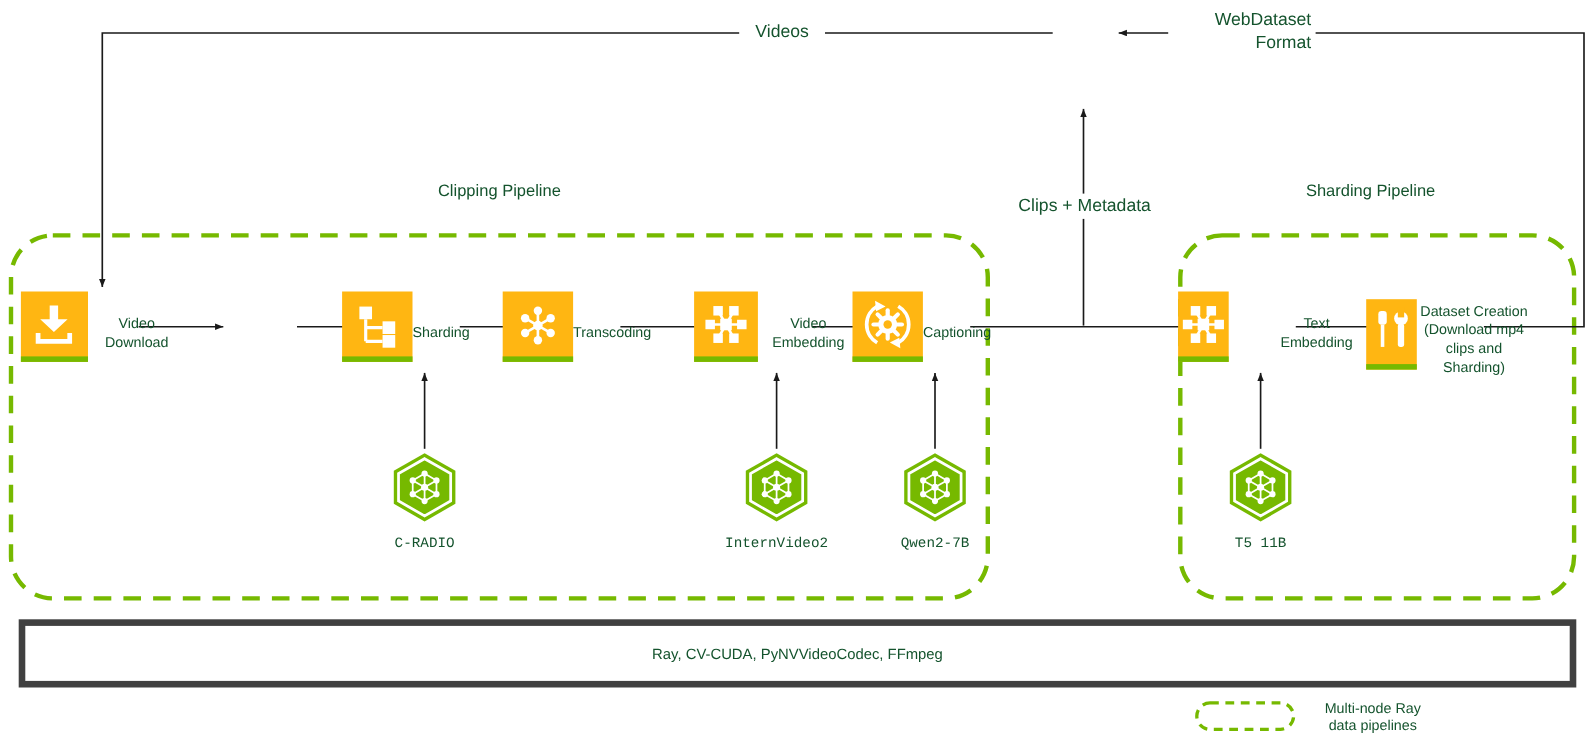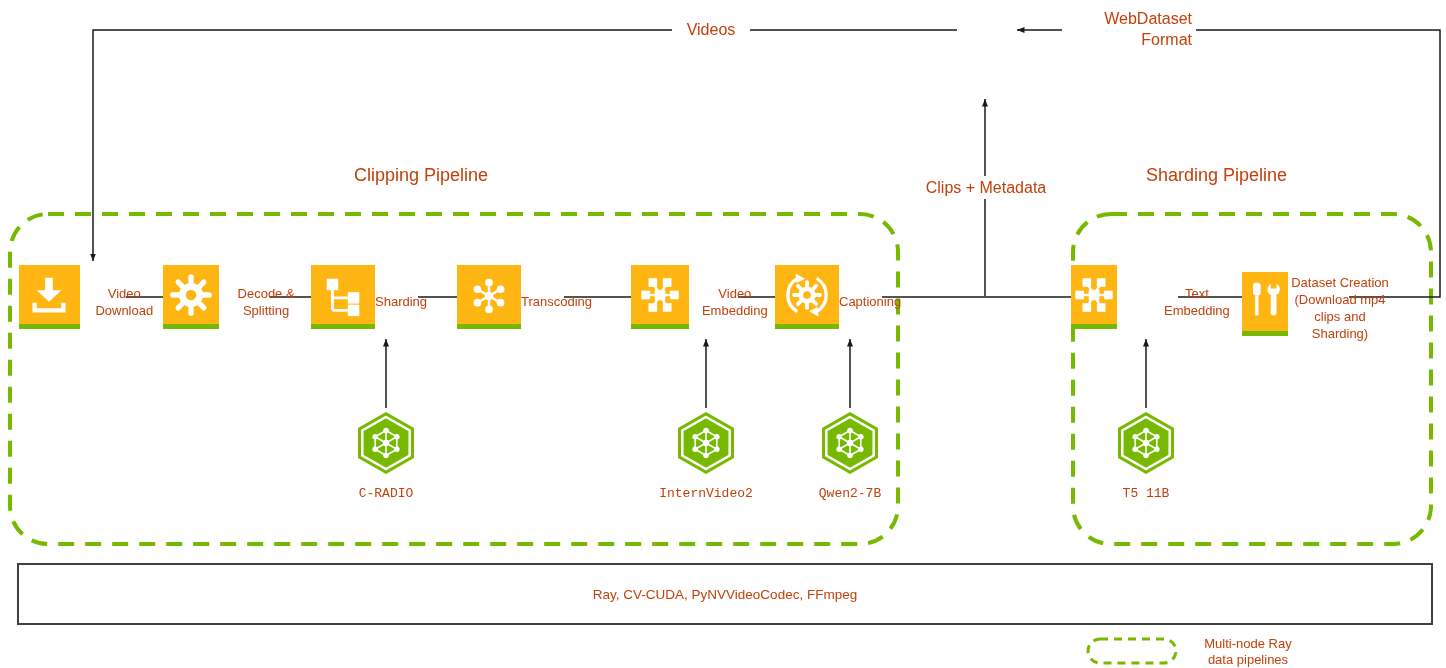--- a/index.html
+++ b/index.html
@@ -1,28 +1,28 @@
 <!DOCTYPE html>
 <html style="--nvidia-green: #76B900; --icon-orange: #FFB612; --s3-orange: #E8571C; --line-color: #1a1a1a;"><head>
 <meta charset="utf-8">
 <style>
   * { box-sizing: border-box; }
   html, body { margin: 0; padding: 0; background: #fff; }
   .canvas {
     position: relative; width: 1446px; height: 668px;
-    background: #fff; color: #c2410c; overflow: hidden;
+    background: #fff; color: #14532d; overflow: hidden;
     font-family: "Liberation Sans", sans-serif;
   }
   svg.connectors { position: absolute; left: 0; top: 0; }
   .line { stroke: var(--line-color, #1a1a1a); stroke-width: 1.5; fill: none; }
   .arrowhead { fill: var(--line-color, #1a1a1a); }
   .green-stroke { stroke: var(--nvidia-green, #76B900); fill: none; }
 
   .flow-label { position: absolute; background: #fff; text-align: center; font-size: 16px; line-height: 21px; padding: 1px 4px; }
-  .region-title { position: absolute; width: 200px; font-size: 18px; }
+  .region-title { position: absolute; width: 200px; text-align: center; font-size: 15px; }
 
   .node { position: absolute; top: 265px; width: 150px; display: flex; align-items: center; }
   .tile {
     width: 64px; height: 64px; background: var(--icon-orange, #FFB612);
     border-bottom: 5px solid var(--nvidia-green, #76B900);
     display: flex; align-items: center; justify-content: center;
   }
   .node-label { margin-top: 9px; font-size: 13px; line-height: 17px; text-align: center; }
 
   .model { position: absolute; top: 410px; width: 150px; display: flex; flex-direction: column; align-items: center; font-family: Liberation Mono, monospace; }
@@ -31,21 +31,21 @@
   .hole { fill: var(--icon-orange, #FFB612); }
   .fill-green { fill: var(--nvidia-green, #76B900); }
   .s3-band { stroke: var(--s3-orange, #E8571C); fill: none; }
 
   .s3-wrap { position: absolute; left: 957px; top: 4px; width: 56px; display: flex; flex-direction: column; align-items: center; }
   .tile.s3 { width: 56px; height: 56px; background: var(--s3-orange, #E8571C); border-bottom: none; }
   .s3-label { margin-top: 6px; font-size: 14px; }
 
   .footer-box {
     position: absolute; left: 17px; top: 563px; width: 1416px; height: 62px;
-    border: 2px solid #404040; display: flex; align-items: center; justify-content: center;
+    border: 6px solid #404040; display: flex; align-items: center; justify-content: center;
     font-size: 13.5px;
   }
   .legend-label { position: absolute; left: 1192px; top: 636px; width: 112px; font-size: 13px; line-height: 16px; text-align: center; }
 </style>
 </head>
 <body>
 
 <div class="canvas">
 
   <svg class="connectors" width="1446" height="668">
@@ -90,39 +90,20 @@
   <div class="node" style="left:19px;">
     <div class="tile">
       <svg viewBox="0 0 48 48" width="46" height="46">
         <path d="M20 6 H28 V19 H37 L24 31 L11 19 H20 Z" fill="#fff"></path>
         <path d="M9 32 v8 h30 v-8" stroke="#fff" stroke-width="4.5" fill="none"></path>
       </svg>
     </div>
     <div class="node-label">Video Download</div>
   </div>
 
-  <div class="node" style="left:163px;">
-    <div class="tile">
-      <svg viewBox="0 0 48 48" width="46" height="46">
-        <g stroke="#fff" stroke-width="5.5" stroke-linecap="round">
-          <path d="M35 24 L43 24"></path>
-            <path d="M31.8 31.8 L37.4 37.4"></path>
-          <path d="M24 35 L24 43"></path>
-            <path d="M16.2 31.8 L10.6 37.4"></path>
-          <path d="M13 24 L5 24"></path>
-            <path d="M16.2 16.2 L10.6 10.6"></path>
-          <path d="M24 13 L24 5"></path>
-            <path d="M31.8 16.2 L37.4 10.6"></path>
-        </g>
-        <circle cx="24" cy="24" r="12.5" fill="#fff"></circle>
-        <circle class="hole" cx="24" cy="24" r="5.5"></circle>
-      </svg>
-    </div>
-    <div class="node-label">Decode &amp; Splitting</div>
-  </div>
 
   <div class="node" style="left:311px;">
     <div class="tile">
       <svg viewBox="0 0 48 48" width="46" height="46">
         <path d="M13 19 V40 M13 27 H29 M13 40 H29" stroke="#fff" stroke-width="3" fill="none"></path>
         <rect x="7" y="7" width="12" height="12" fill="#fff"></rect>
         <rect x="29" y="21" width="12" height="12" fill="#fff"></rect>
         <rect x="29" y="34" width="12" height="12" fill="#fff"></rect>
       </svg>
     </div>

